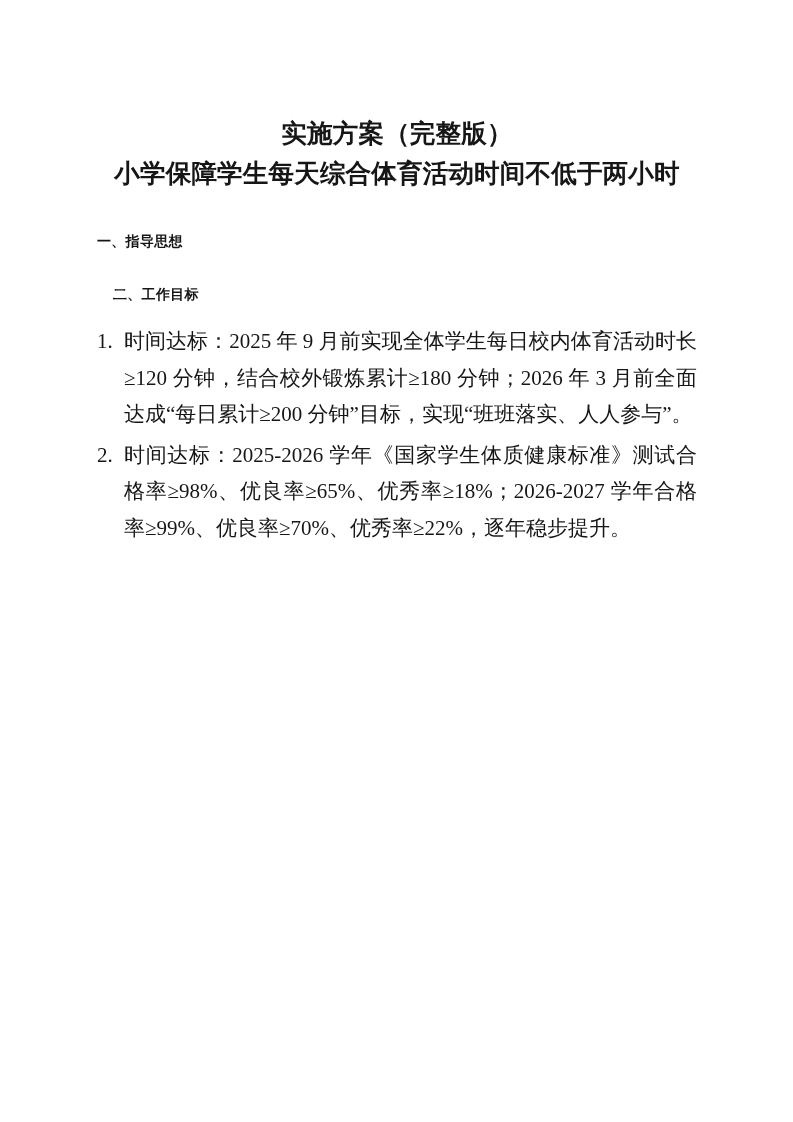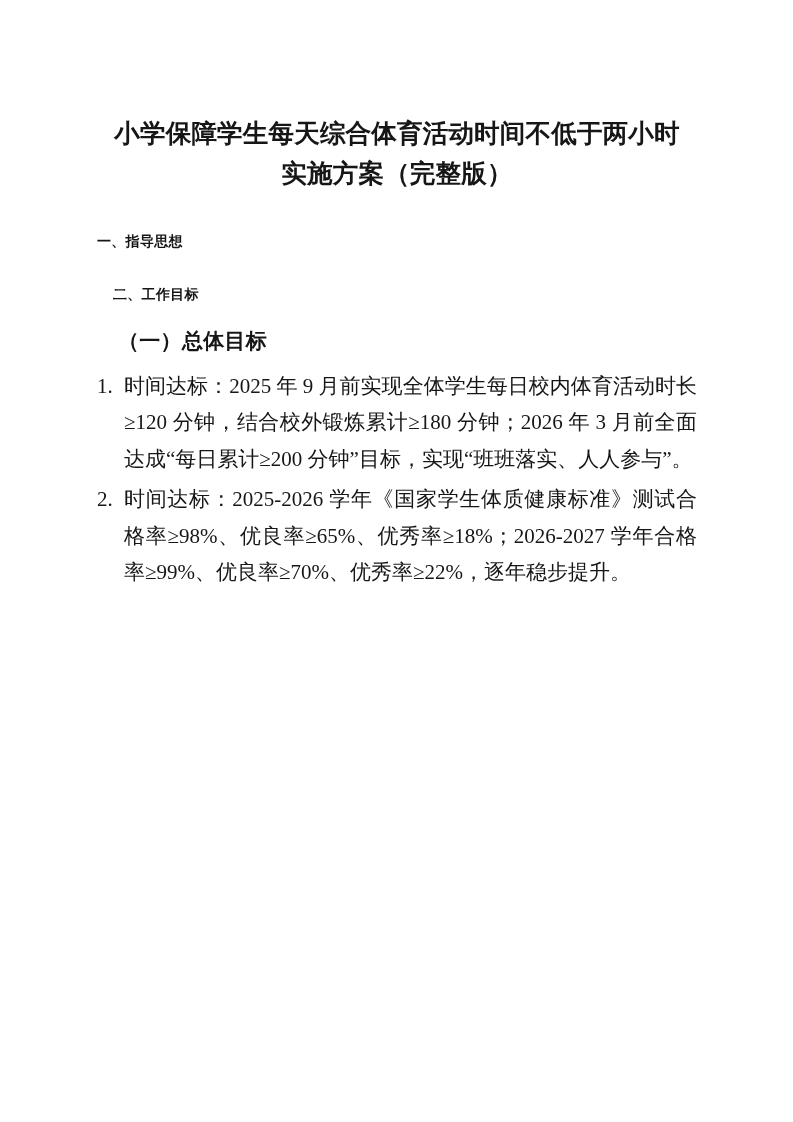--- a/index.html
+++ b/index.html
@@ -97,30 +97,29 @@
   .gap-after-para { margin-bottom: 22px; }
   .gap-before-sub { margin-top: 16px; margin-left: 16px; }
 </style>
 </head>
 <body>
 
 <div class="page">
   <div class="content">
 
     <h1 class="doc-title">
+      <span class="tline">实施方案（完整版）</span>
       <span class="tline">小学保障学生每天综合体育活动时间不低于两小时</span>
-      <span class="tline">实施方案（完整版）</span>
     </h1>
 
     <h2 class="h-section">一、指导思想</h2>
 
 
     <h2 class="h-section gap-before-sub">二、工作目标</h2>
 
-    <h3 class="h-sub">（一）总体目标</h3>
 
     <ol class="num-list">
       <li class="num-item">
         <span class="marker">1.</span><span class="lead">时间达标：</span><span>2025 年 9 月前实现全体学生每日校内体育活动时长≥120 分钟，结合校外锻炼累计≥180 分钟；2026 年 3 月前全面达成“每日累计≥200 分钟”目标，实现“班班落实、人人参与”。</span>
       </li>
       <li class="num-item">
         <span class="marker">2.</span><span class="lead">时间达标：</span><span>2025-2026 学年《国家学生体质健康标准》测试合格率≥98%、优良率≥65%、优秀率≥18%；2026-2027 学年合格率≥99%、优良率≥70%、优秀率≥22%，逐年稳步提升。</span>
       </li>
     </ol>
 

